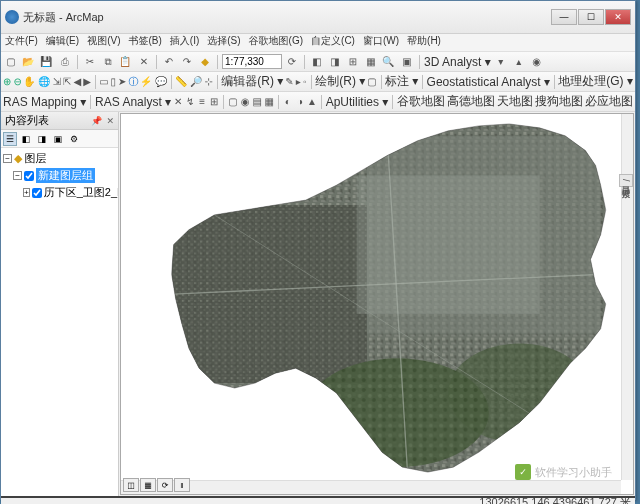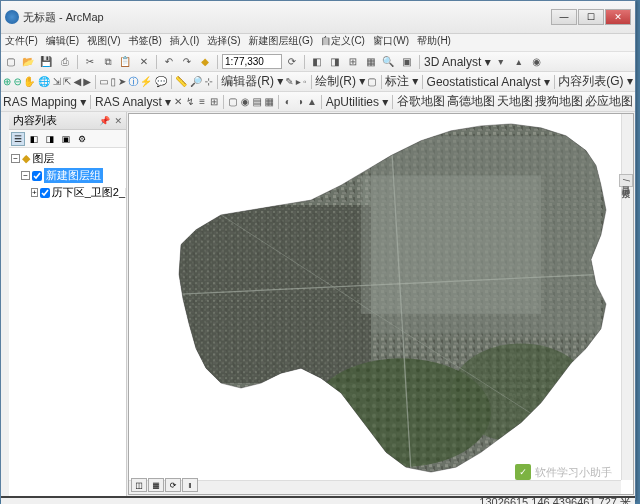--- a/index.html
+++ b/index.html
@@ -11,21 +11,21 @@
 .winbtns { display: flex; gap: 1px; }
 .winbtn { width: 26px; height: 16px; background: linear-gradient(#f0f0f0,#dcdcdc); border: 1px solid #b0b0b0; display: flex; align-items: center; justify-content: center; font-size: 9px; }
 .winbtn.close { background: linear-gradient(#e07070,#c04040); color: #fff; }
 .menubar { height: 18px; background: #f4f4f4; display: flex; align-items: flex-start; padding: 0 4px; gap: 8px; border-bottom: 1px solid #e0e0e0; }
 .menubar span { color: #333; font-size: 10px; cursor: default; }
 .toolbar { height: 20px; background: linear-gradient(#fafafa,#ececec); border-bottom: 1px solid #d8d8d8; display: flex; align-items: center; padding: 0 2px; gap: 2px; overflow: hidden; }
 .tbtn { width: 16px; height: 16px; display: inline-flex; align-items: center; justify-content: center; font-size: 10px; color: #555; }
 .sep { width: 1px; height: 14px; background: #c0c0c0; margin: 0 2px; }
 .combo { height: 15px; border: 1px solid #aaa; background: #fff; font-size: 10px; padding: 0 2px; display: inline-flex; align-items: center; min-width: 60px; }
 .label { font-size: 12px; color: #333; white-space: nowrap; }
-.content { display: flex; height: calc(100% - 22px - 18px - 60px - 14px); padding-left: 8px; }
+.content { display: flex; height: calc(100% - 22px - 18px - 60px - 14px); }
 .toc { width: 118px; background: #fff; border-right: 1px solid #ccc; display: flex; flex-direction: column; }
 .toc-title { height: 18px; background: linear-gradient(#f0f0f0,#e0e0e0); border-bottom: 1px solid #ccc; display: flex; align-items: center; padding: 0 4px; font-size: 10px; }
 .toc-title .pin { margin-left: auto; font-size: 9px; color: #666; }
 .toc-title .x { margin-left: 4px; font-size: 9px; color: #666; }
 .toc-icons { height: 18px; background: #f8f8f8; border-bottom: 1px solid #ddd; display: flex; align-items: center; padding: 0 2px; gap: 2px; }
 .toc-icons span { width: 14px; height: 14px; display: inline-flex; align-items: center; justify-content: center; font-size: 9px; }
 .tree { flex: 1; padding: 2px; font-size: 10px; overflow: auto; }
 .tree-item { display: flex; align-items: center; gap: 2px; padding: 1px 0; white-space: nowrap; }
 .tree-item.indent1 { padding-left: 10px; }
 .tree-item.indent2 { padding-left: 20px; }
@@ -60,21 +60,21 @@
     </div>
   </div>
 
   <div class="menubar">
     <span>文件(F)</span>
     <span>编辑(E)</span>
     <span>视图(V)</span>
     <span>书签(B)</span>
     <span>插入(I)</span>
     <span>选择(S)</span>
-    <span>新建图层组(G)</span>
+    <span>谷歌地图(G)</span>
     <span>自定义(C)</span>
     <span>窗口(W)</span>
     <span>帮助(H)</span>
   </div>
 
   <div class="toolbar">
     <span class="tbtn">▢</span>
     <span class="tbtn">📂</span>
     <span class="tbtn">💾</span>
     <span class="tbtn">⎙</span>
@@ -130,21 +130,21 @@
     <span class="tbtn">▸</span>
     <span class="tbtn">◦</span>
     <span class="sep"></span>
     <span class="label">绘制(R) ▾</span>
     <span class="tbtn">▢</span>
     <span class="sep"></span>
     <span class="label">标注 ▾</span>
     <span class="sep"></span>
     <span class="label">Geostatistical Analyst ▾</span>
     <span class="sep"></span>
-    <span class="label">内容列表(G) ▾</span>
+    <span class="label">地理处理(G) ▾</span>
   </div>
 
   <div class="toolbar">
     <span class="label">RAS Mapping ▾</span>
     <span class="sep"></span>
     <span class="label">RAS Analyst ▾</span>
     <span class="tbtn">✕</span>
     <span class="tbtn">↯</span>
     <span class="tbtn">≡</span>
     <span class="tbtn">⊞</span>

